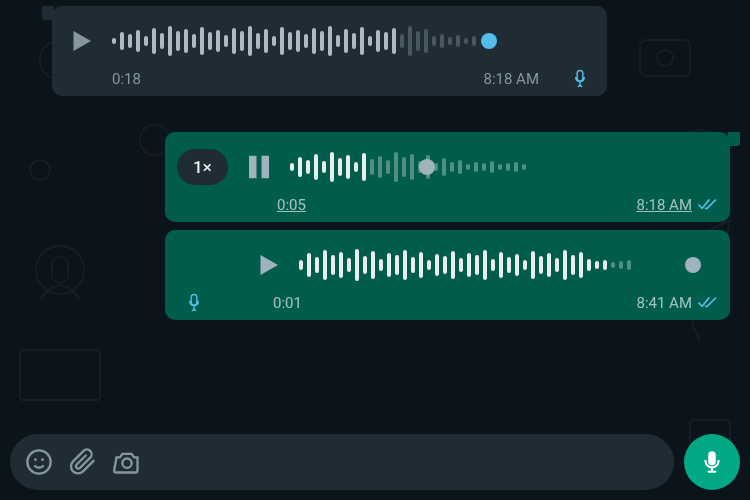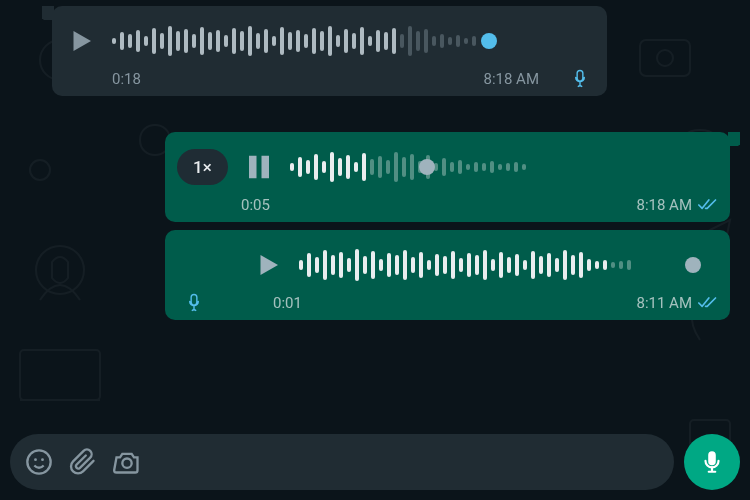--- a/index.html
+++ b/index.html
@@ -130,21 +130,21 @@
   .meta-row .spacer { flex: 1; }
   .meta-row .time { margin-right: 6px; }
   .ticks { display: inline-flex; align-items: center; }
   .ticks svg { width: 20px; height: 14px; }
   .mic-badge {
     width: 22px; height: 22px;
     display: flex; align-items:center; justify-content:center;
   }
   .mic-badge svg { width: 18px; height: 20px; }
   .meta-align-wave { margin-left: 48px; }
-  .outgoing .meta-align-wave { margin-left: 64px; }
+  .outgoing .meta-align-wave { margin-left: 100px; text-decoration: underline; }
 
   
   .msg1 .meta-row { padding-left: 48px; padding-right: 4px; }
   .msg1 .mic-badge { margin-left: 24px; }
 
   
   .msg3 .row-main { padding-left: 0; }
 
   
   .input-bar {
@@ -419,21 +419,21 @@
     </div>
     <div class="meta-row" style="padding-left:6px;text-align:center;">
       <span class="mic-badge" style="margin-right:48px;">
         <svg viewBox="0 0 24 28">
             <path d="M12 2a4 4 0 0 1 4 4v7a4 4 0 0 1-8 0V6a4 4 0 0 1 4-4z M6 12a6 6 0 0 0 12 0 M12 18v5" stroke="#53bdeb" stroke-width="2" fill="none" stroke-linecap="round"></path>
             <path d="M9 25 q3 -3 6 0" stroke="#53bdeb" stroke-width="2" fill="none"></path>
           </svg>
       </span>
       <span class="duration" style="margin-left:20px;">0:01</span>
       <span class="spacer"></span>
-      <span class="time">8:11 AM</span>
+      <span class="time">8:41 AM</span>
       <span class="ticks">
         <svg viewBox="0 0 24 16">
             <path d="M1 8 l4 4 l8 -10 M9 12 l2 0 l10 -10" stroke="#53bdeb" stroke-width="2" fill="none" stroke-linecap="round" stroke-linejoin="round"></path>
           </svg>
       </span>
     </div>
   </div>
 
 </div>
 

